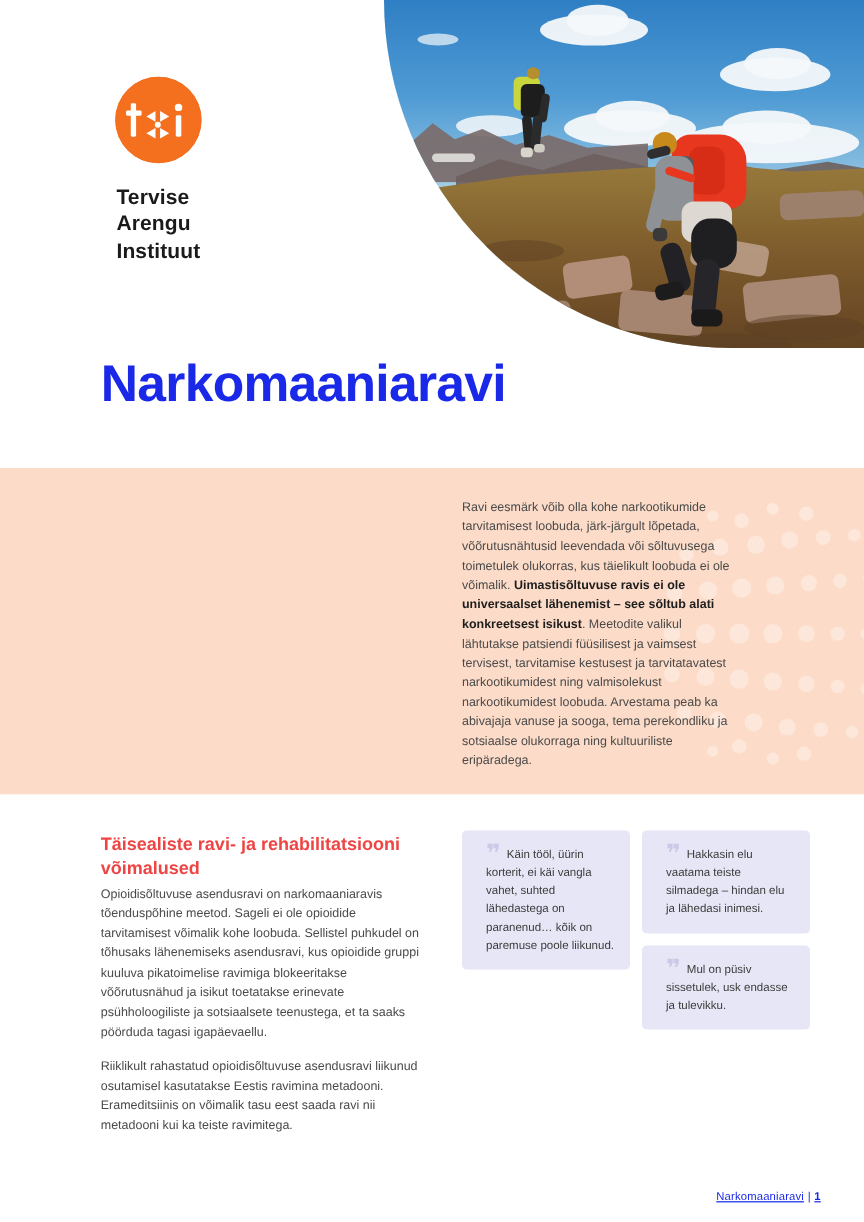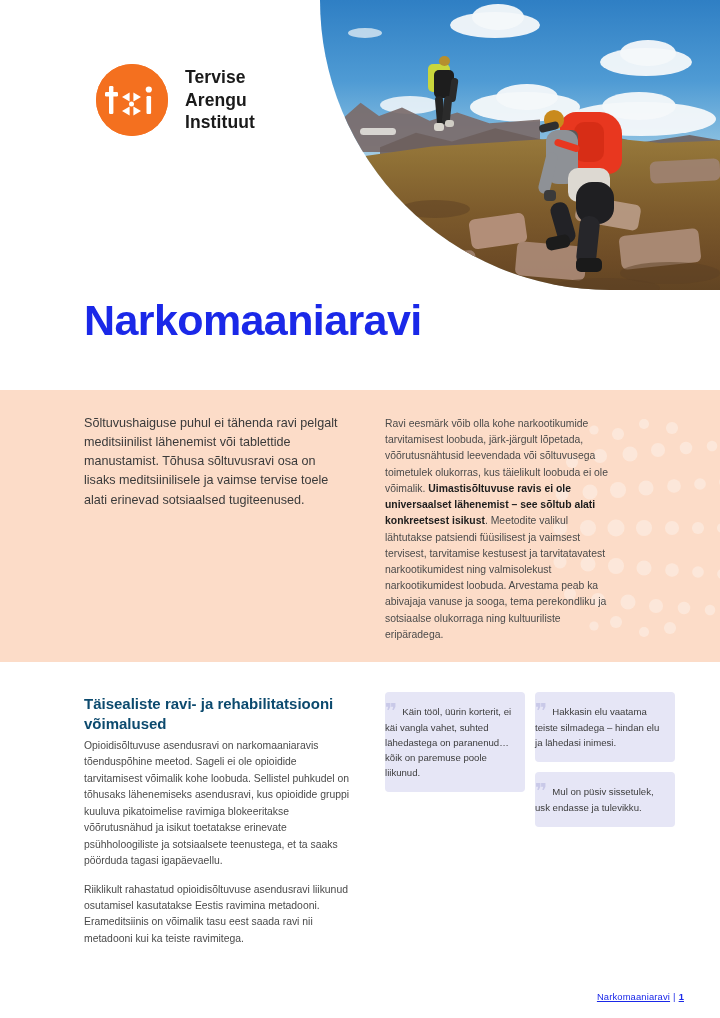--- a/index.html
+++ b/index.html
@@ -89,21 +89,21 @@
   .h2 .arm   { position:absolute; left:8px;  top:46px; width:12px; height:42px; background:#8e9196; border-radius:6px; transform:rotate(14deg);}
   .h2 .hand  { position:absolute; left:10px; top:84px; width:12px; height:11px; background:#3a3a3a; border-radius:4px; }
   .h2 .hip   { position:absolute; left:34px; top:62px; width:42px; height:34px; background:#ddd9d2; border-radius:10px; }
   .h2 .thigh { position:absolute; left:42px; top:76px; width:38px; height:42px; background:#1f1f22; border-radius:16px; }
   .h2 .shin  { position:absolute; left:44px; top:110px;width:20px; height:50px; background:#26262a; border-radius:9px; transform:rotate(6deg);}
   .h2 .shin2 { position:absolute; left:20px; top:96px; width:18px; height:42px; background:#222226; border-radius:8px; transform:rotate(-16deg);}
   .h2 .boot  { position:absolute; left:42px; top:152px;width:26px; height:14px; background:#1a1a1a; border-radius:5px; }
   .h2 .boot2 { position:absolute; left:12px; top:130px;width:24px; height:13px; background:#1c1c1c; border-radius:5px; transform:rotate(-12deg);}
 
   
-  .logo-block { position:absolute; left:96px; top:64px; display:flex; align-items:center; gap:17px; }
+  .logo-block { position:absolute; left:96px; top:64px; display:flex; align-items:center; gap:17px;flex-direction:column; }
   .logo-mark {
     width:72px; height:72px; border-radius:50%; background:#F4701F;
     position:relative; flex:none;
   }
   .logo-text { font-size:17.5px; line-height:1.28; font-weight:700; color:#1a1a1a; letter-spacing:.1px; }
 
   
   .doc-title {
     position:absolute; left:84px; top:296px;
     font-size:43px; font-weight:700; color:#1a28e8; letter-spacing:-.6px;
@@ -125,35 +125,35 @@
   .band-col-left .lead { font-weight:700; color:#1d1d1d; display:block; }
   .band-col-right {
     position:absolute; left:385px; top:26px; width:232px;
     font-size:10.4px; line-height:1.56; color:#4a4a4a;
   }
   .band-col-right b { color:#1d1d1d; font-weight:700; }
 
   
   .section-heading {
     position:absolute; left:84px; top:694px; width:270px;
-    font-size:15px; line-height:1.34; font-weight:700; color:#0c4a6e;
+    font-size:15px; line-height:1.34; font-weight:700; color:#ef4444;
   }
   .body-col {
     position:absolute; left:84px; top:738px; width:272px;
     font-size:10.4px; line-height:1.58; color:#4a4a4a;
   }
   .body-col p + p { margin-top:12px; }
 
   
   .quotes { position:absolute; left:385px; top:692px; width:296px; }
   .q-col { position:absolute; top:0; width:140px; }
   .q-col.left  { left:0; }
   .q-col.right { left:150px; }
   .quote {
-    background:#E6E6F6; border-radius:4px; padding:11px 12px 12px 0;
+    background:#E6E6F6; border-radius:4px; padding:11px 12px 12px 20px;
     font-size:9.6px; line-height:1.58; color:#3c3c3c;
     margin-bottom:10px; position:relative;
   }
   .quote .qmark {
     color:#C9C9E8; font-size:21px; font-weight:700; line-height:.8;
     display:inline-block; vertical-align:-3px; margin-right:5px;
     font-family:"DejaVu Sans", sans-serif;
   }
   .quote-caption {
     position:absolute; left:0; top:0; width:250px;
@@ -310,21 +310,20 @@
         <circle cx="222" cy="200" r="2.6"></circle>
           <circle cx="224" cy="24" r="2.6"></circle>
         <circle cx="96" cy="216" r="5"></circle>
           <circle cx="96" cy="8" r="5"></circle>
         <circle cx="46" cy="210" r="4.6"></circle>
           <circle cx="46" cy="14" r="4.6"></circle>
       </g>
     </svg>
 
     <div class="band-col-left">
-      <span>Sõltuvushaiguse puhul ei tähenda ravi pelgalt meditsiinilist lähenemist või tablettide manustamist. Tõhusa sõltuvusravi osa on lisaks meditsiinilisele ja vaimse tervise toele alati erinevad sotsiaalsed tugiteenused.</span>
     </div>
 
     <div class="band-col-right">
       <span>Ravi eesmärk võib olla kohe narkootikumide tarvitamisest loobuda, järk-järgult lõpetada, võõrutusnähtusid leevendada või sõltuvusega toimetulek olukorras, kus täielikult loobuda ei ole võimalik. </span><b>Uimastisõltuvuse ravis ei ole universaalset lähenemist – see sõltub alati konkreetsest isikust</b><span>. Meetodite valikul lähtutakse patsiendi füüsilisest ja vaimsest tervisest, tarvitamise kestusest ja tarvitatavatest narkootikumidest ning valmisolekust narkootikumidest loobuda. Arvestama peab ka abivajaja vanuse ja sooga, tema perekondliku ja sotsiaalse olukorraga ning kultuuriliste eripäradega.</span>
     </div>
   </div>
 
   <h2 class="section-heading">Täisealiste ravi- ja rehabilitatsiooni võimalused</h2>
 
   <div class="body-col">

